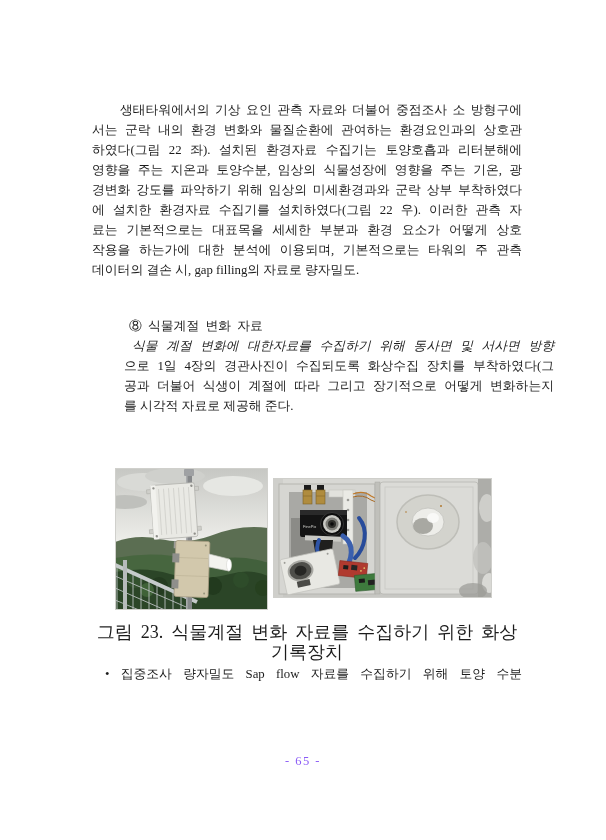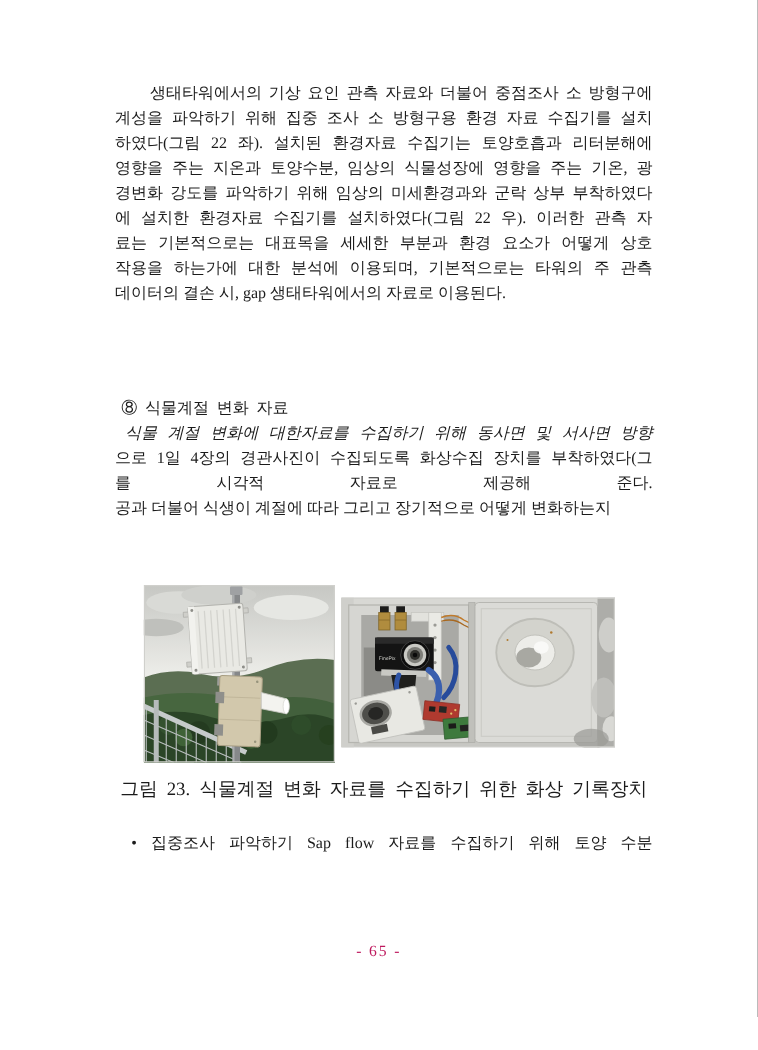--- a/index.html
+++ b/index.html
@@ -12,53 +12,53 @@
   .textblock{
     position:absolute;left:92px;width:430px;
     font-size:12.8px;line-height:20px;letter-spacing:0;
   }
   .line{text-align:justify;text-align-last:justify;}
   .lines > .line:last-child{text-align-last:auto;}
   .lines.justify-last > .line:last-child{text-align-last:justify;}
   .heading{padding-left:5px;word-spacing:3px;line-height:20px;}
   .caption{
     position:absolute;left:92px;width:430px;top:622px;
-    text-align:center;font-size:15px;word-spacing:3.5px;line-height:20px;
+    text-align:center;font-size:18px;word-spacing:3.5px;line-height:20px;
   }
   .pagenum{
     position:absolute;left:0;top:754px;width:606px;
-    text-align:center;font-size:12.5px;letter-spacing:1.5px;color:#be185d;
+    text-align:center;font-size:12.5px;letter-spacing:1.5px;color:#8b5cf6;
   }
   .photo{position:absolute;}
   .photo svg{display:block;width:100%;height:100%;}
 </style>
 </head>
 <body>
 
 <div class="page">
 
   <div class="textblock lines" style="top:64px;">
-      <div class="line" style="padding-left: 28px;">생태타워에서의 기상 요인 관측 자료와 더불어 중점조사 소 방형구에</div>
-      <div class="line">계성을 파악하기 위해 집중 조사 소 방형구용 환경 자료 수집기를 설치</div>
+      <div class="line" style="padding-left: 28px; margin-top: 36px;">생태타워에서의 기상 요인 관측 자료와 더불어 중점조사 소 방형구에</div>
+      <div class="line">서는 군락 내의 환경 변화와 물질순환에 관여하는 환경요인과의 상호관</div>
       <div class="line">하였다(그림 22 좌). 설치된 환경자료 수집기는 토양호흡과 리터분해에</div>
       <div class="line">영향을 주는 지온과 토양수분, 임상의 식물성장에 영향을 주는 기온, 광</div>
       <div class="line">경변화 강도를 파악하기 위해 임상의 미세환경과와 군락 상부 부착하였다</div>
       <div class="line">에 설치한 환경자료 수집기를 설치하였다(그림 22 우). 이러한 관측 자</div>
       <div class="line">료는 기본적으로는 대표목을 세세한 부분과 환경 요소가 어떻게 상호</div>
       <div class="line">작용을 하는가에 대한 분석에 이용되며, 기본적으로는 타워의 주 관측</div>
-      <div class="line">데이터의 결손 시, gap 생태타워에서의 자료로 이용된다.</div>
+      <div class="line">데이터의 결손 시, gap filling의 자료로 량자밀도.</div>
     </div>
 
-  <div class="textblock" style="top:316px;">
+  <div class="textblock" style="top:316px;margin-left:32px;">
     <div class="heading">⑧ 식물계절 변화 자료</div>
     <div class="lines">
         <div class="line" style="padding-left: 8px; font-style: italic;">식물 계절 변화에 대한자료를 수집하기 위해 동사면 및 서사면 방향</div>
         <div class="line">으로 1일 4장의 경관사진이 수집되도록 화상수집 장치를 부착하였다(그</div>
+        <div class="line">공과 더불어 식생이 계절에 따라 그리고 장기적으로 어떻게 변화하는지</div>
         <div class="line">를 시각적 자료로 제공해 준다.</div>
-        <div class="line">공과 더불어 식생이 계절에 따라 그리고 장기적으로 어떻게 변화하는지</div>
       </div>
   </div>
 
   <div class="photo" style="left:115px;top:468px;width:153px;height:142px;">
     <svg viewBox="0 0 153 142" preserveAspectRatio="none">
       <defs>
         <linearGradient id="sky" x1="0" y1="0" x2="0" y2="1">
           <stop offset="0" stop-color="#c6c7c3"></stop>
             <stop offset="1" stop-color="#f0f0ec"></stop>
         </linearGradient>
@@ -235,19 +235,19 @@
         <ellipse cx="200" cy="113" rx="14" ry="8" fill="#9a9a96" opacity="0.7"></ellipse>
       </g>
       <rect x="0.5" y="0.5" width="218" height="119" fill="none" stroke="#cfcfcb" stroke-width="1"></rect>
     </svg>
   </div>
 
   <div class="caption">그림 23. 식물계절 변화 자료를 수집하기 위한 화상 기록장치</div>
 
   <div class="textblock" style="top:664px;">
     <div class="lines justify-last">
-        <div class="line" style="padding-left: 13px;">• 집중조사 파악하기 Sap flow 자료를 수집하기 위해 토양 수분</div>
+        <div class="line" style="padding-left: 13px;">• 집중조사 량자밀도 Sap flow 자료를 수집하기 위해 토양 수분</div>
       </div>
   </div>
 
   <div class="pagenum">- 65 -</div>
 
 </div>
 
 </body></html>

